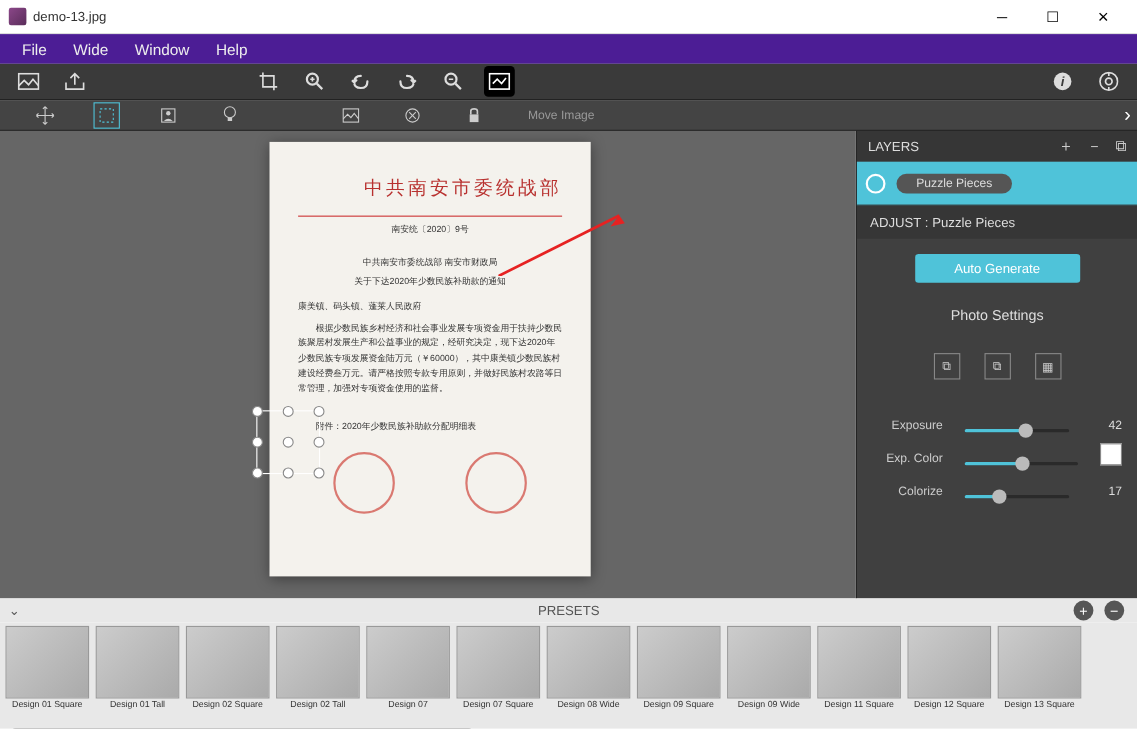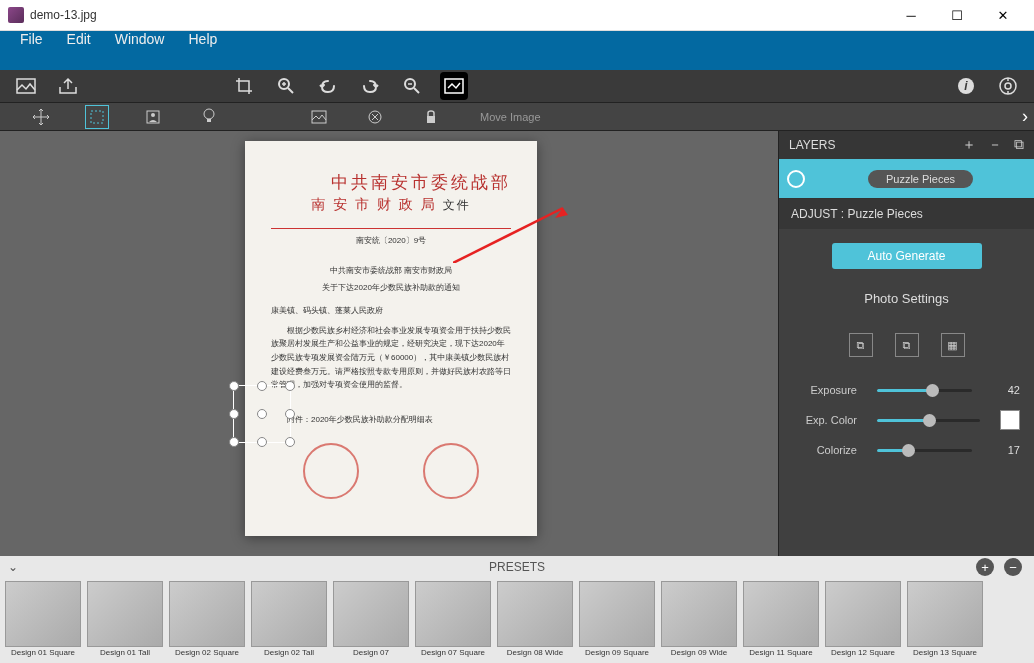--- a/index.html
+++ b/index.html
@@ -4,21 +4,21 @@
 <style>
 * { margin: 0; padding: 0; box-sizing: border-box; font-family: -apple-system, BlinkMacSystemFont, "Segoe UI", sans-serif; }
 body { width: 1034px; height: 663px; background: #fff; overflow: hidden; position: relative; }
 
 .titlebar { height: 31px; background: #fff; display: flex; align-items: center; padding: 0 8px; border-bottom: 1px solid #ddd; }
 .titlebar .app-icon { width: 16px; height: 16px; background: linear-gradient(135deg, #8b4789, #5a2d5a); border-radius: 2px; margin-right: 6px; }
 .titlebar .title { font-size: 12px; color: #333; flex: 1; }
 .win-controls { display: flex; }
 .win-btn { width: 46px; height: 30px; display: flex; align-items: center; justify-content: center; font-size: 13px; cursor: pointer; }
 
-.menubar { height: 39px; background: #0369a1; display: flex; align-items: flex-start; padding: 0 8px; }
+.menubar { height: 27px; background: #4c1d95; display: flex; align-items: center; padding: 0 8px; }
 .menu-item { color: #eee; font-size: 14px; padding: 0 12px; cursor: pointer; }
 
 .toolbar-main { height: 33px; background: #3a3a3a; display: flex; align-items: center; padding: 0 12px; gap: 14px; border-bottom: 1px solid #222; }
 .tool-btn { width: 28px; height: 28px; display: flex; align-items: center; justify-content: center; color: #ddd; cursor: pointer; border-radius: 3px; }
 .tool-btn.active { background: #000; border-radius: 4px; padding: 2px; }
 .toolbar-spacer { flex: 1; }
 .tool-divider { width: 120px; }
 
 .toolbar-sub { height: 28px; background: #444; display: flex; align-items: center; padding: 0 30px; gap: 34px; border-bottom: 1px solid #222; position: relative; }
 .sub-tool { width: 22px; height: 22px; display: flex; align-items: center; justify-content: center; color: #ccc; cursor: pointer; }
@@ -51,31 +51,31 @@
 .side-panel { width: 256px; background: #404040; border-left: 1px solid #222; display: flex; flex-direction: column; }
 .panel-header { height: 28px; background: #363636; display: flex; align-items: center; padding: 0 10px; font-size: 12px; color: #ddd; gap: 6px; }
 .panel-header .actions { margin-left: auto; display: flex; gap: 12px; }
 .panel-header .action-icon { color: #ccc; cursor: pointer; font-size: 14px; }
 
 .layer-row { height: 40px; display: flex; align-items: center; padding: 0 8px; border-bottom: 1px solid #333; gap: 10px; }
 .layer-row.selected { background: #4fc3d9; }
 .layer-vis { width: 18px; height: 18px; border: 2px solid #4fc3d9; border-radius: 50%; }
 .layer-row.selected .layer-vis { border-color: #fff; background: transparent; }
 .layer-row.unsel .layer-vis { background: #4fc3d9; }
-.layer-label { flex: 1; text-align: center; }
+.layer-label { flex: 1; }
 .layer-pill { display: inline-block; background: #555; color: #ddd; font-size: 11px; padding: 3px 18px; border-radius: 11px; }
 .layer-lock { color: #aaa; font-size: 11px; margin-left: 4px; }
 
 .adjust-header { height: 30px; background: #363636; display: flex; align-items: center; padding: 0 12px; font-size: 12px; color: #ddd; }
 .auto-gen { margin: 14px auto; width: 150px; height: 26px; background: #4fc3d9; color: #fff; font-size: 12px; border-radius: 3px; display: flex; align-items: center; justify-content: center; cursor: pointer; }
 .settings-title { text-align: center; color: #ddd; font-size: 13px; margin: 8px 0 27px; }
 .settings-icons { display: flex; justify-content: center; gap: 22px; margin-bottom: 18px; }
 .settings-icon { width: 24px; height: 24px; border: 1px solid #888; display: flex; align-items: center; justify-content: center; color: #ccc; cursor: pointer; font-size: 11px; }
 
-.slider-row { display: flex; align-items: center; padding: 0 14px; height: 30px; gap: 20px; }
+.slider-row { display: flex; align-items: flex-end; padding: 0 14px; height: 30px; gap: 20px; }
 .slider-label { width: 64px; text-align: right; font-size: 11px; color: #ccc; }
 .slider-track { flex: 1; height: 3px; background: #2a2a2a; position: relative; border-radius: 2px; }
 .slider-fill { position: absolute; height: 3px; background: #4fc3d9; border-radius: 2px; }
 .slider-thumb { position: absolute; width: 13px; height: 13px; background: #bbb; border-radius: 50%; top: -5px; margin-left: -6px; cursor: pointer; }
 .slider-val { width: 28px; text-align: right; font-size: 11px; color: #ddd; }
 .color-swatch { width: 20px; height: 20px; background: #fff; border: 1px solid #888; cursor: pointer; }
 
 .preset-bar { height: 22px; background: #e8e8e8; display: flex; align-items: center; justify-content: center; font-size: 12px; color: #555; position: relative; }
 .preset-bar .chev { position: absolute; left: 8px; cursor: pointer; }
 .preset-bar .pm { position: absolute; right: 12px; display: flex; gap: 10px; }
@@ -99,21 +99,21 @@
   <div class="title">demo-13.jpg</div>
   <div class="win-controls">
     <div class="win-btn">─</div>
     <div class="win-btn">☐</div>
     <div class="win-btn close">✕</div>
   </div>
 </div>
 
 <div class="menubar">
   <div class="menu-item">File</div>
-  <div class="menu-item">Edit</div>
+  <div class="menu-item">Wide</div>
   <div class="menu-item">Window</div>
   <div class="menu-item">Help</div>
 </div>
 
 <div class="toolbar-main">
   <div class="tool-btn">
       <svg width="20" height="16" viewBox="0 0 20 16">
         <rect x="1" y="1" width="18" height="14" fill="none" stroke="#ddd" stroke-width="1.5"></rect>
         <polyline points="1,12 6,7 10,11 14,6 19,12" fill="none" stroke="#ddd" stroke-width="1.5"></polyline>
       </svg>
@@ -223,24 +223,20 @@
     </div>
   <span class="sub-label">Move Image</span>
   <div class="sub-chevron">›</div>
 </div>
 
 <div class="workspace">
   <div class="canvas-area">
     <div class="document">
       <div class="doc-header">
         <div class="doc-h1">中共南安市委统战部</div>
-        <div class="doc-h2">
-            <span>南 安 市 财 政 局</span>
-            <span style="font-size:12px;color:#333">文件</span>
-          </div>
       </div>
       <div class="doc-ref">南安统〔2020〕9号</div>
       <div class="doc-body">
         <p>中共南安市委统战部 南安市财政局</p>
         <p>关于下达2020年少数民族补助款的通知</p>
         <p style="text-align:left;margin-top:10px">康美镇、码头镇、蓬莱人民政府</p>
         <p class="para">根据少数民族乡村经济和社会事业发展专项资金用于扶持少数民族聚居村发展生产和公益事业的规定，经研究决定，现下达2020年少数民族专项发展资金陆万元（￥60000），其中康美镇少数民族村建设经费叁万元。请严格按照专款专用原则，并做好民族村农路等日常管理，加强对专项资金使用的监督。</p>
       </div>
       <div class="doc-attach">附件：2020年少数民族补助款分配明细表</div>
       <div class="doc-seals">

